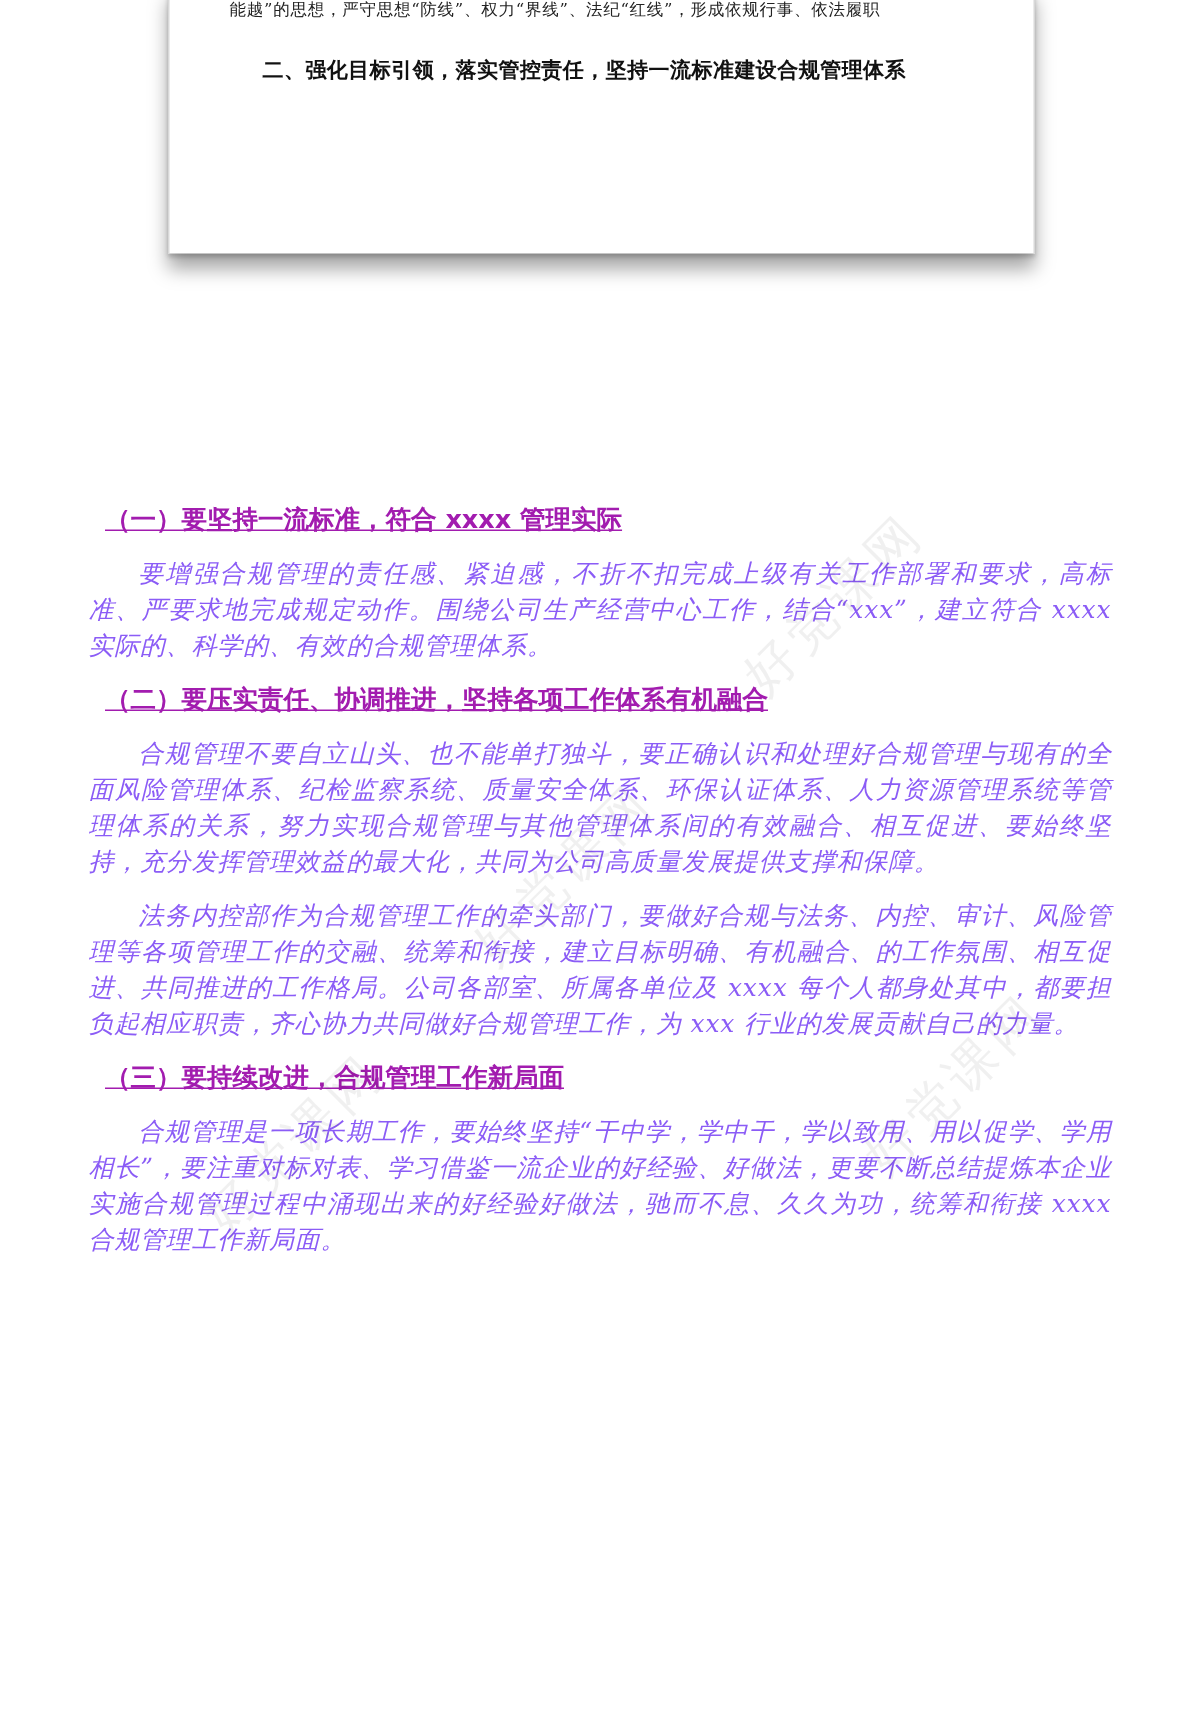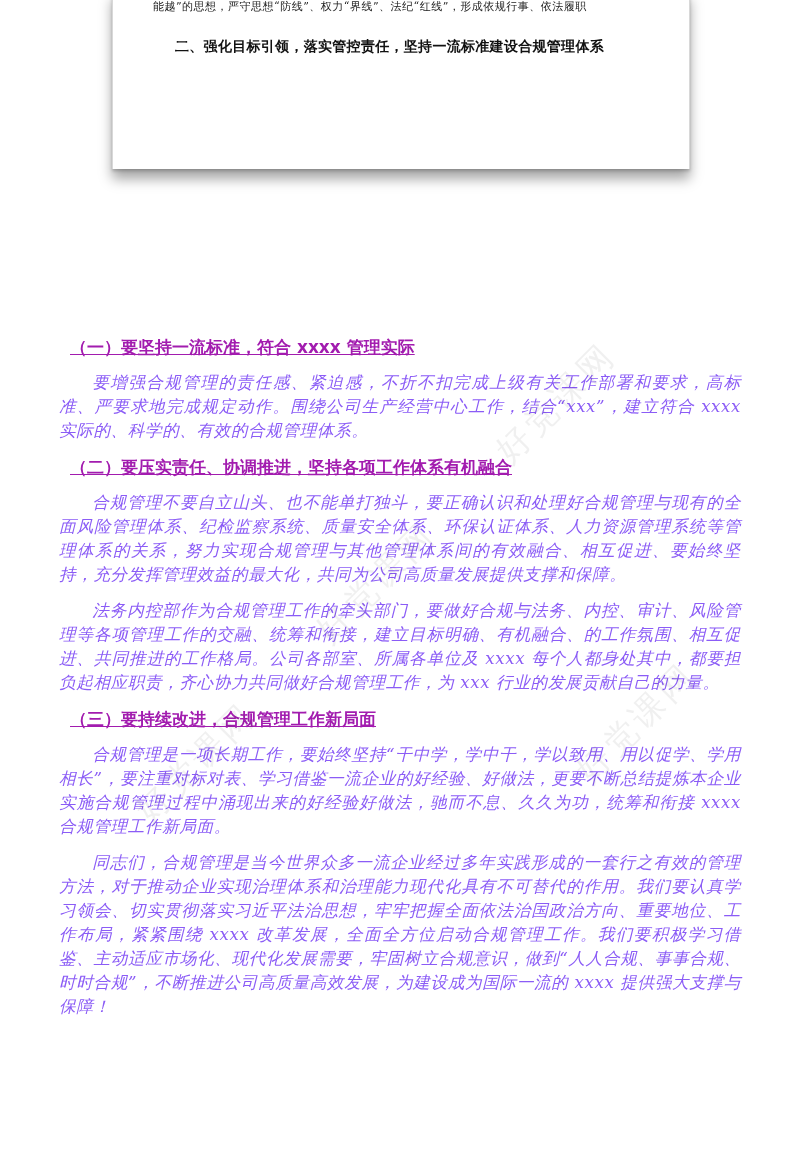--- a/index.html
+++ b/index.html
@@ -62,19 +62,18 @@
 <div class="content">
   <h3 class="section-heading">（一）要坚持一流标准，符合 xxxx 管理实际</h3>
   <p class="para">要增强合规管理的责任感、紧迫感，不折不扣完成上级有关工作部署和要求，高标准、严要求地完成规定动作。围绕公司生产经营中心工作，结合“xxx”，建立符合 xxxx 实际的、科学的、有效的合规管理体系。</p>
 
   <h3 class="section-heading">（二）要压实责任、协调推进，坚持各项工作体系有机融合</h3>
   <p class="para">合规管理不要自立山头、也不能单打独斗，要正确认识和处理好合规管理与现有的全面风险管理体系、纪检监察系统、质量安全体系、环保认证体系、人力资源管理系统等管理体系的关系，努力实现合规管理与其他管理体系间的有效融合、相互促进、要始终坚持，充分发挥管理效益的最大化，共同为公司高质量发展提供支撑和保障。</p>
   <p class="para">法务内控部作为合规管理工作的牵头部门，要做好合规与法务、内控、审计、风险管理等各项管理工作的交融、统筹和衔接，建立目标明确、有机融合、的工作氛围、相互促进、共同推进的工作格局。公司各部室、所属各单位及 xxxx 每个人都身处其中，都要担负起相应职责，齐心协力共同做好合规管理工作，为 xxx 行业的发展贡献自己的力量。</p>
 
   <h3 class="section-heading">（三）要持续改进，合规管理工作新局面</h3>
   <p class="para">合规管理是一项长期工作，要始终坚持“干中学，学中干，学以致用、用以促学、学用相长”，要注重对标对表、学习借鉴一流企业的好经验、好做法，更要不断总结提炼本企业实施合规管理过程中涌现出来的好经验好做法，驰而不息、久久为功，统筹和衔接 xxxx 合规管理工作新局面。</p>
-  <p class="para">同志们，合规管理是当今世界众多一流企业经过多年实践形成的一套行之有效的管理方法，对于推动企业实现治理体系和治理能力现代化具有不可替代的作用。我们要认真学习领会、切实贯彻落实习近平法治思想，牢牢把握全面依法治国政治方向、重要地位、工作布局，紧紧围绕 xxxx 改革发展，全面全方位启动合规管理工作。我们要积极学习借鉴、主动适应市场化、现代化发展需要，牢固树立合规意识，做到“人人合规、事事合规、时时合规”，不断推进公司高质量高效发展，为建设成为国际一流的 xxxx 提供强大支撑与保障！</p>
 </div>
 
 <div class="watermark wm1">好党课网</div>
 <div class="watermark wm2">好党课网</div>
 <div class="watermark wm3">好党课网</div>
 <div class="watermark wm4">好党课网</div>
 
 </body></html>

